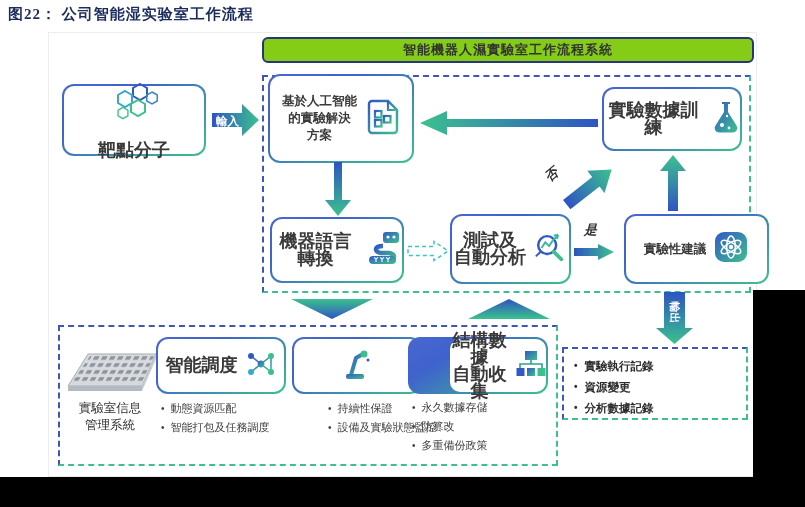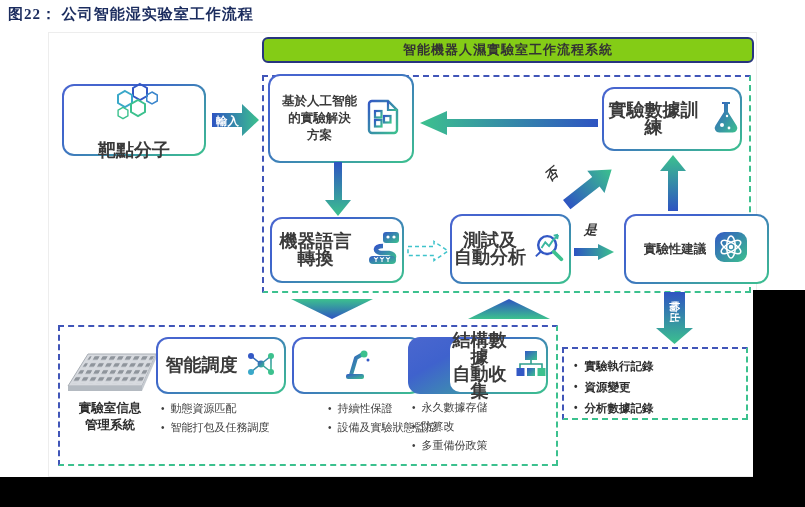--- a/index.html
+++ b/index.html
@@ -24,21 +24,21 @@
            align-items:center;justify-content:center;box-sizing:border-box;gap:7px;}
   .col{flex-direction:column;gap:16px;}
   .nlabel{font-weight:bold;color:#3a3a3a;font-size:18px;text-align:center;line-height:17px;}
   .nlabel-sm{font-size:12.5px;}
   .arrow-label{color:#fff;font-weight:bold;font-size:11.5px;text-align:center;}
   .cond{font-size:13px;font-style:italic;font-family:"Liberation Serif", serif;color:#333;font-weight:bold;}
   .blist{font-size:11px;color:#3f3f3f;}
   .bitem{display:flex;gap:6px;line-height:19px;align-items:flex-start;}
   .dot{font-size:10px;line-height:19px;}
   .ritem{display:flex;gap:7px;line-height:21px;font-size:11.5px;font-weight:600;color:#2e2e2e;}
-  .lims-label{font-weight:bold;font-size:12.5px;color:#2f2f2f;text-align:center;line-height:17px;}
+  .lims-label{font-weight:normal;font-size:12.5px;color:#2f2f2f;text-align:center;line-height:17px;}
   .lline{display:block;}
 </style>
 </head>
 <body>
 
 <svg width="0" height="0" style="position:absolute">
   <defs>
     <linearGradient id="g-h" x1="0" y1="0" x2="1" y2="0">
         <stop offset="0" stop-color="#2e54c2"></stop>
         <stop offset="1" stop-color="#3cc18e"></stop>

